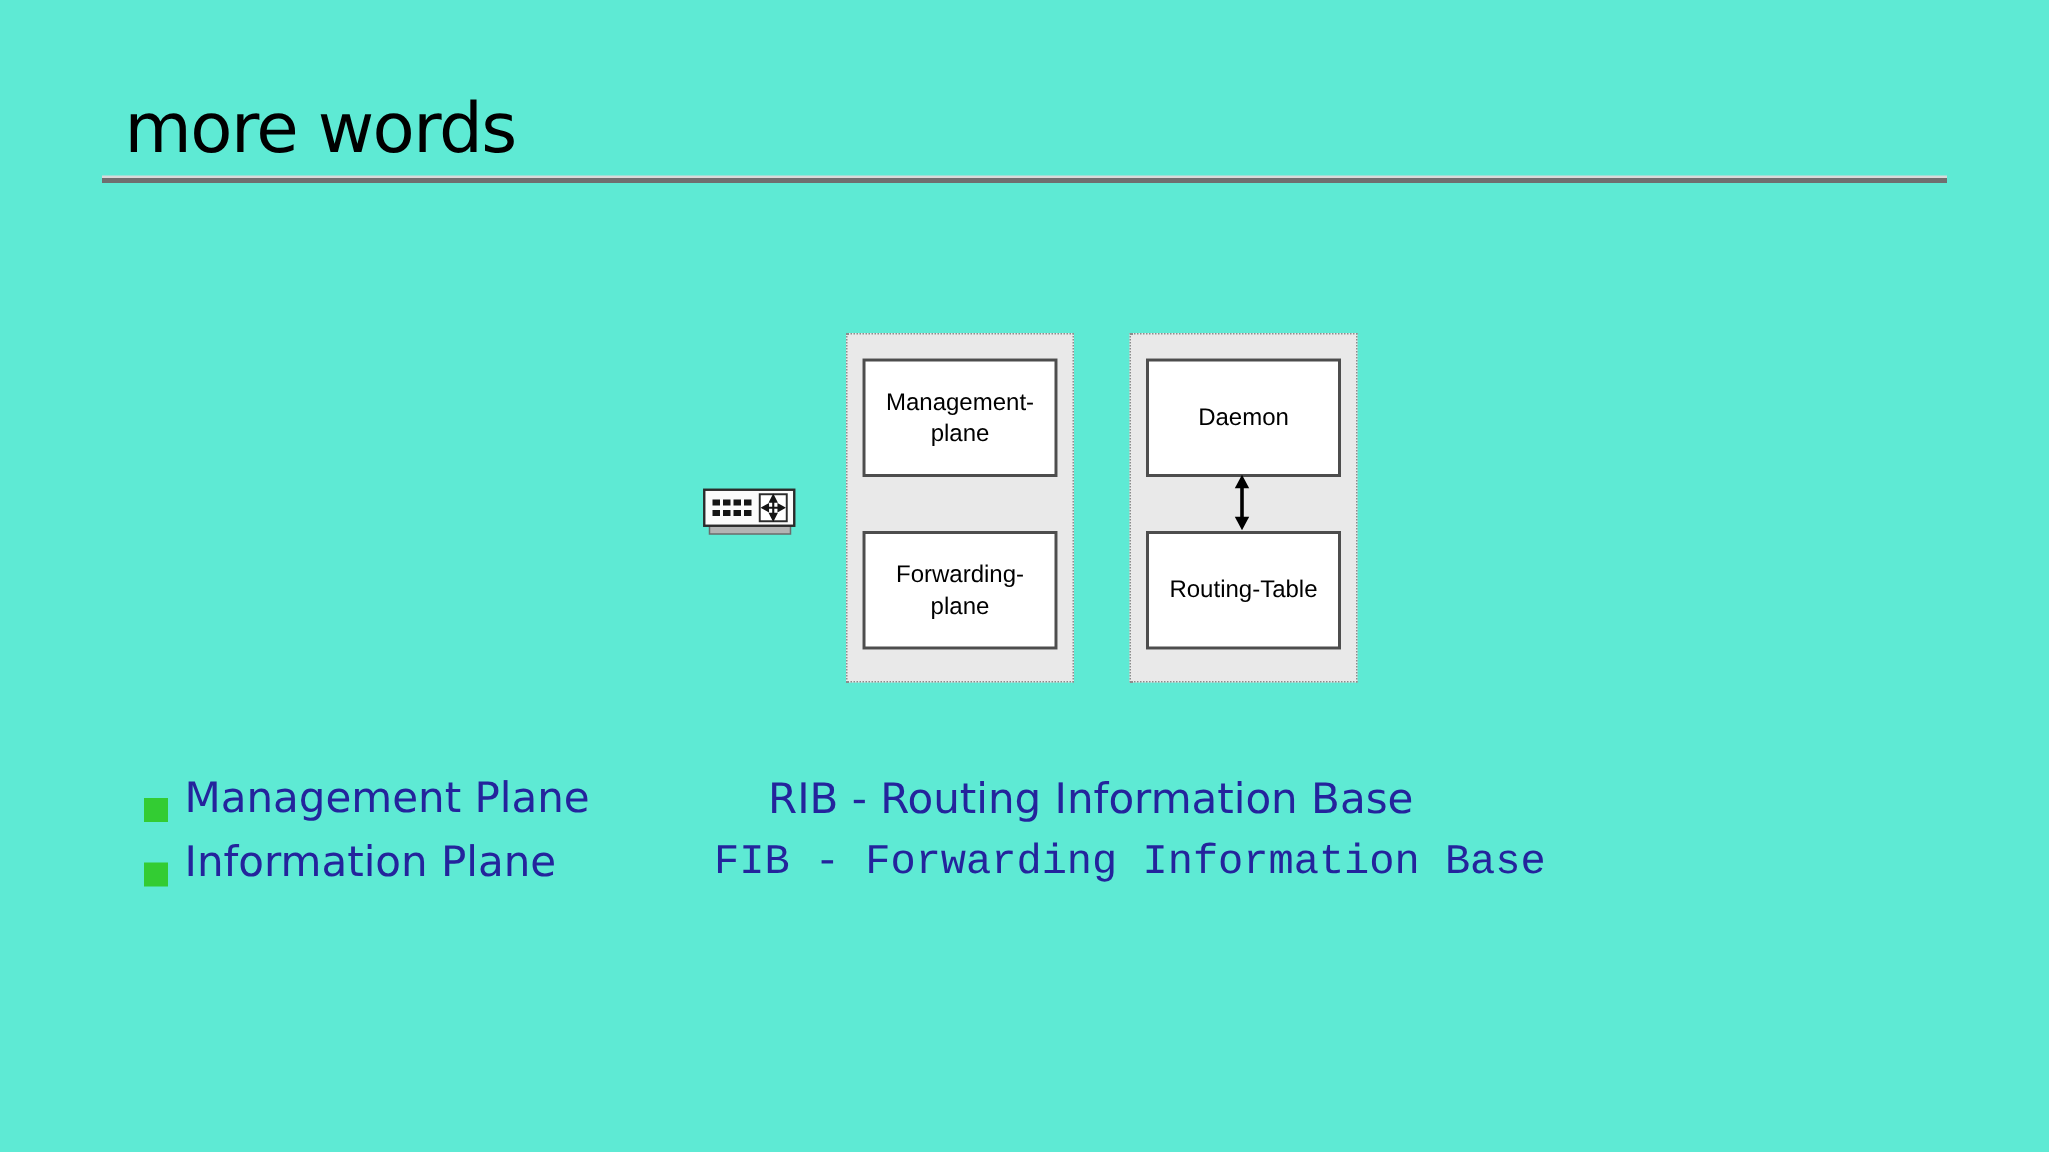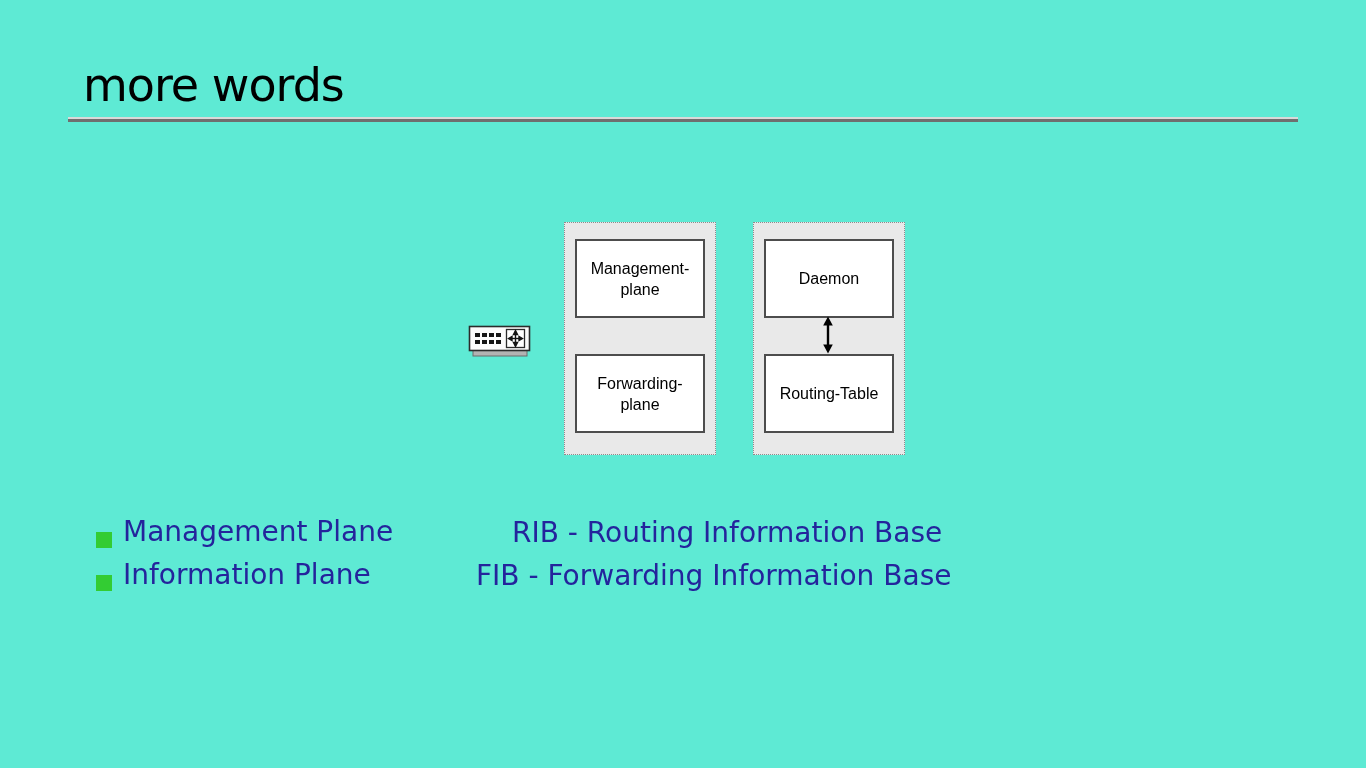--- a/index.html
+++ b/index.html
@@ -103,21 +103,21 @@
     position: absolute;
     left: 476px;
     height: 32px;
     display: flex;
     align-items: center;
     font-size: 28px;
     color: #24249c;
     white-space: nowrap;
   }
   .def-row-0 { top: 516px; margin-left: 36px; }
-  .def-row-1 { top: 559px; }
+  .def-row-1 { top: 559px; font-family: Liberation Mono, monospace; }
 </style>
 </head>
 <body>
 
 <div class="slide">
 
   <div class="slide-title">more words</div>
   <div class="title-rule"></div>
 
   <svg class="router-icon" width="64" height="34" viewBox="0 0 64 34">

